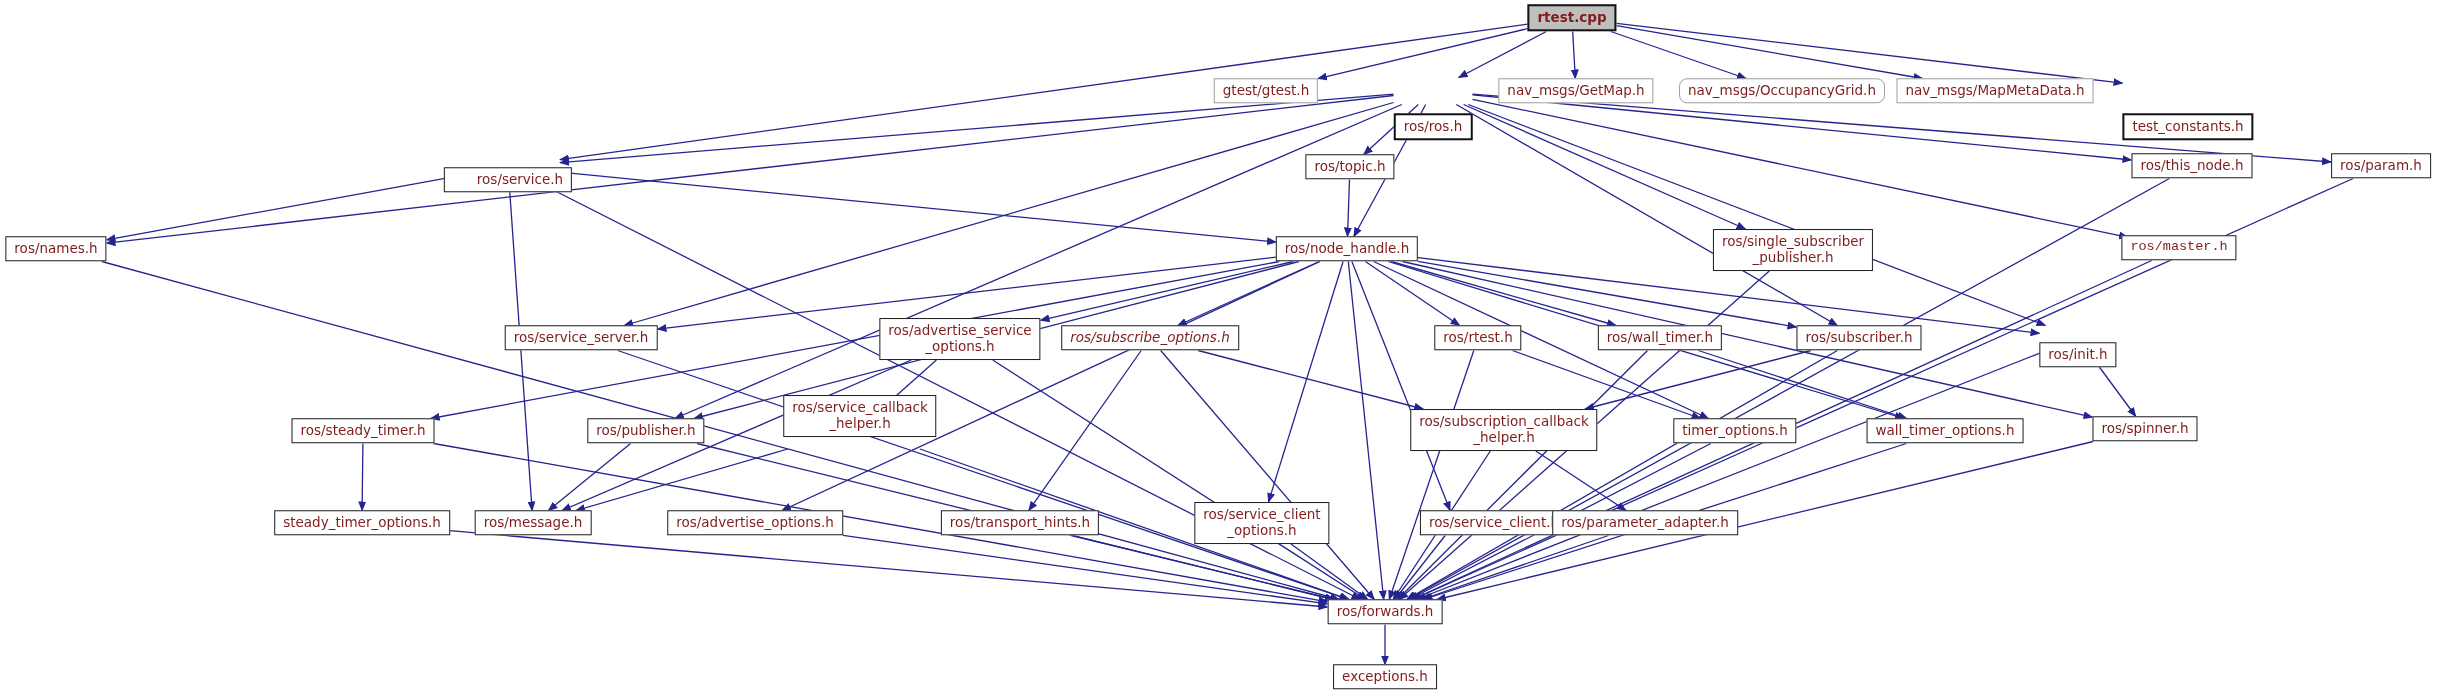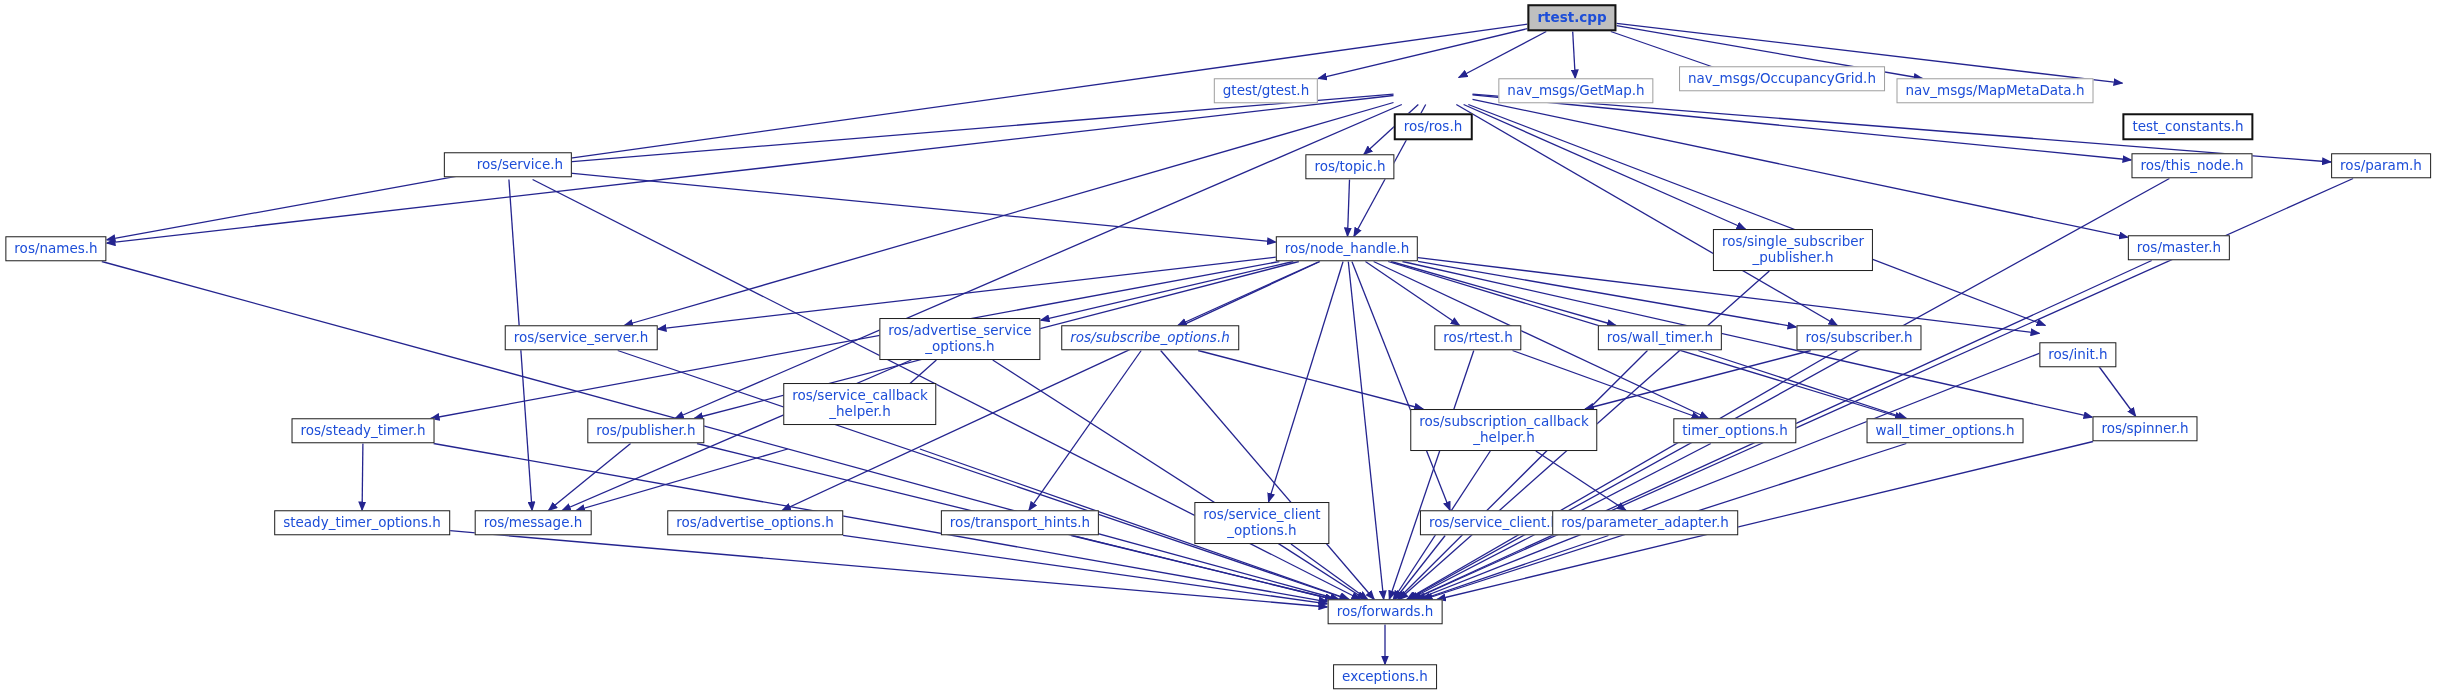--- a/index.html
+++ b/index.html
@@ -9,21 +9,21 @@
     background:#ffffff;
     font-family:"DejaVu Sans","Liberation Sans",sans-serif;
     overflow:hidden;
   }
   #edges{position:absolute;left:0;top:0;width:2442px;height:693px;}
   .node{
     position:absolute;
     transform:translate(-50%,-50%);
     background:#ffffff;
     border:1.5px solid #1c1c1c;
-    color:#1d4ed8;
+    color:#7f1d1d;
     font-size:13.5px;
     line-height:1.22;
     padding:3px 8px 4px 8px;
     white-space:pre-line;
     text-align:center;
     z-index:2;
     box-sizing:border-box;
     cursor:pointer;
   }
   .node.root{
@@ -127,43 +127,43 @@
       <line x1="1291.0" y1="544.0" x2="1367.7" y2="599.5" stroke="#24248f" stroke-width="1.3" marker-end="url(#arrow)"></line>
       <line x1="1445.2" y1="535.5" x2="1394.8" y2="599.5" stroke="#24248f" stroke-width="1.3" marker-end="url(#arrow)"></line>
       <line x1="1608.5" y1="535.5" x2="1421.5" y2="599.5" stroke="#24248f" stroke-width="1.3" marker-end="url(#arrow)"></line>
       <line x1="1385.0" y1="624.5" x2="1385.0" y2="664.5" stroke="#24248f" stroke-width="1.3" marker-end="url(#arrow)"></line>
     </svg>
 
 <div class="node root" style="left: 1572px; top: 18px; font-weight: bold;">rtest.cpp</div>
     <div class="node external" style="left: 1266px; top: 91px; text-align: center;">gtest/gtest.h</div>
     <div class="node strong" style="left: 1433px; top: 91px;">ros/ros.h</div>
     <div class="node external" style="left: 1576px; top: 91px;">nav_msgs/GetMap.h</div>
-    <div class="node external" style="left: 1782px; top: 79px;">nav_msgs/OccupancyGrid.h</div>
+    <div class="node external" style="left: 1782px; top: 91px; border-radius: 8px;">nav_msgs/OccupancyGrid.h</div>
     <div class="node external" style="left: 1995px; top: 91px;">nav_msgs/MapMetaData.h</div>
     <div class="node strong" style="left: 2188px; top: 91px;">test_constants.h</div>
-    <div class="node internal" style="left: 508px; top: 165px; padding-left: 32px;">ros/service.h</div>
+    <div class="node internal" style="left: 508px; top: 180px; padding-left: 32px;">ros/service.h</div>
     <div class="node internal" style="left: 1350px; top: 167px;">ros/topic.h</div>
     <div class="node internal" style="left: 2192px; top: 166px;">ros/this_node.h</div>
     <div class="node internal" style="left: 2381px; top: 166px;">ros/param.h</div>
     <div class="node internal" style="left: 56px; top: 249px;">ros/names.h</div>
     <div class="node internal" style="left: 1347px; top: 249px;">ros/node_handle.h</div>
     <div class="node internal" style="left: 1793px; top: 250px;">ros/single_subscriber
 _publisher.h</div>
-    <div class="node internal" style="left: 2179px; top: 248px;">ros/master.h</div>
+    <div class="node internal" style="left: 2179px; top: 248px; font-family: Liberation Mono, monospace;">ros/master.h</div>
     <div class="node internal" style="left: 581px; top: 338px;">ros/service_server.h</div>
     <div class="node internal" style="left: 960px; top: 339px;">ros/advertise_service
 _options.h</div>
     <div class="node internal" style="left: 1150px; top: 338px; font-style: italic;">ros/subscribe_options.h</div>
     <div class="node internal" style="left: 1478px; top: 338px;">ros/rtest.h</div>
     <div class="node internal" style="left: 1660px; top: 338px;">ros/wall_timer.h</div>
     <div class="node internal" style="left: 1859px; top: 338px;">ros/subscriber.h</div>
     <div class="node internal" style="left: 2078px; top: 338px; margin-top: 17px;">ros/init.h</div>
     <div class="node internal" style="left: 363px; top: 431px;">ros/steady_timer.h</div>
     <div class="node internal" style="left: 646px; top: 431px;">ros/publisher.h</div>
-    <div class="node internal" style="left: 860px; top: 404px;">ros/service_callback
+    <div class="node internal" style="left: 860px; top: 416px;">ros/service_callback
 _helper.h</div>
     <div class="node internal" style="left: 1504px; top: 430px;">ros/subscription_callback
 _helper.h</div>
     <div class="node internal" style="left: 1735px; top: 431px;">timer_options.h</div>
     <div class="node internal" style="left: 1945px; top: 431px;">wall_timer_options.h</div>
     <div class="node internal" style="left: 2145px; top: 429px;">ros/spinner.h</div>
     <div class="node internal" style="left: 362px; top: 523px;">steady_timer_options.h</div>
     <div class="node internal" style="left: 533px; top: 523px;">ros/message.h</div>
     <div class="node internal" style="left: 755px; top: 523px;">ros/advertise_options.h</div>
     <div class="node internal" style="left: 1020px; top: 523px;">ros/transport_hints.h</div>

